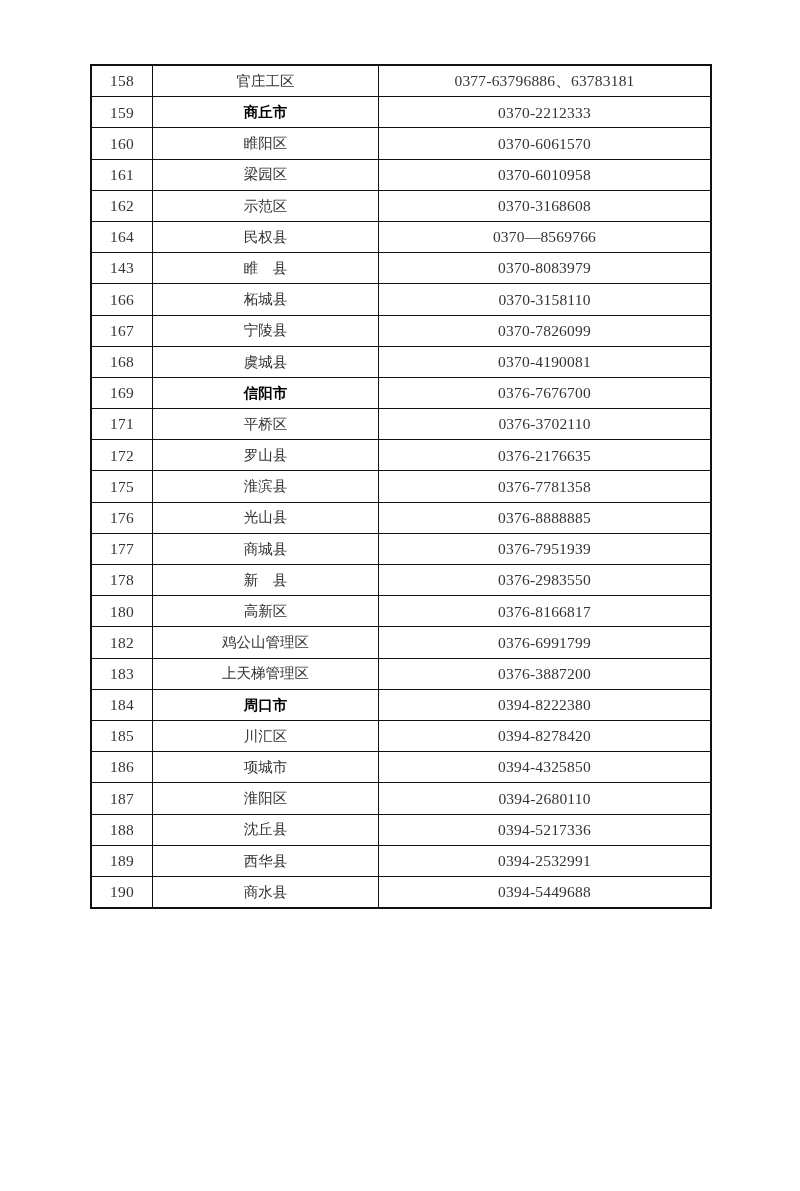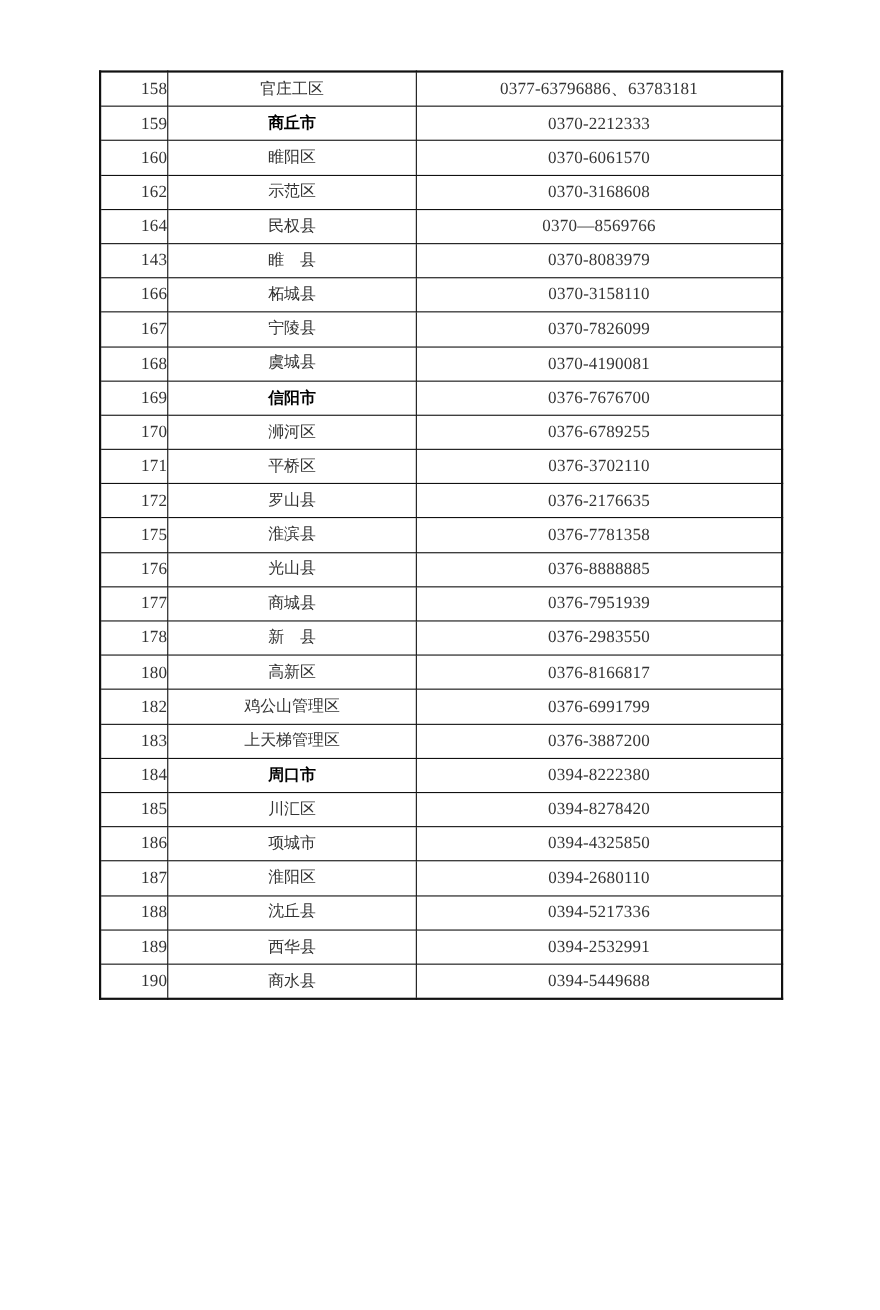--- a/index.html
+++ b/index.html
@@ -27,21 +27,21 @@
     border: 1.5px solid #111;
     height: 30.2px;
     padding: 0;
     text-align: center;
     vertical-align: middle;
     color: #333;
     font-family: "DejaVu Serif", "Liberation Serif", serif;
     font-size: 14.5px;
     line-height: 1;
   }
-  td.no { width: 60px; text-align: right; }
+  td.no { width: 60px; }
   td.name { width: 225px; }
   td.phone { width: 331px; }
   td.name.bold {
     font-weight: bold;
     color: #000;
     font-family: "DejaVu Sans", "Liberation Sans", sans-serif;
   }
   .num-text {
     font-family: "Liberation Serif", "DejaVu Serif", serif;
     font-size: 15.5px;
@@ -66,20 +66,25 @@
     <td class="name bold">商丘市</td>
     <td class="phone num-text">0370-2212333</td>
   </tr>
 
   <tr>
     <td class="no num-text">160</td>
     <td class="name">睢阳区</td>
     <td class="phone num-text">0370-6061570</td>
   </tr>
 
+  <tr>
+    <td class="no num-text">161</td>
+    <td class="name">梁园区</td>
+    <td class="phone num-text">0370-6010958</td>
+  </tr>
 
   <tr>
     <td class="no num-text">162</td>
     <td class="name">示范区</td>
     <td class="phone num-text">0370-3168608</td>
   </tr>
 
 
   <tr>
     <td class="no num-text">164</td>
@@ -110,25 +115,20 @@
     <td class="name">虞城县</td>
     <td class="phone num-text">0370-4190081</td>
   </tr>
 
   <tr>
     <td class="no num-text">169</td>
     <td class="name bold">信阳市</td>
     <td class="phone num-text">0376-7676700</td>
   </tr>
 
-  <tr>
-    <td class="no num-text">170</td>
-    <td class="name">浉河区</td>
-    <td class="phone num-text">0376-6789255</td>
-  </tr>
 
   <tr>
     <td class="no num-text">171</td>
     <td class="name">平桥区</td>
     <td class="phone num-text">0376-3702110</td>
   </tr>
 
   <tr>
     <td class="no num-text">172</td>
     <td class="name">罗山县</td>

